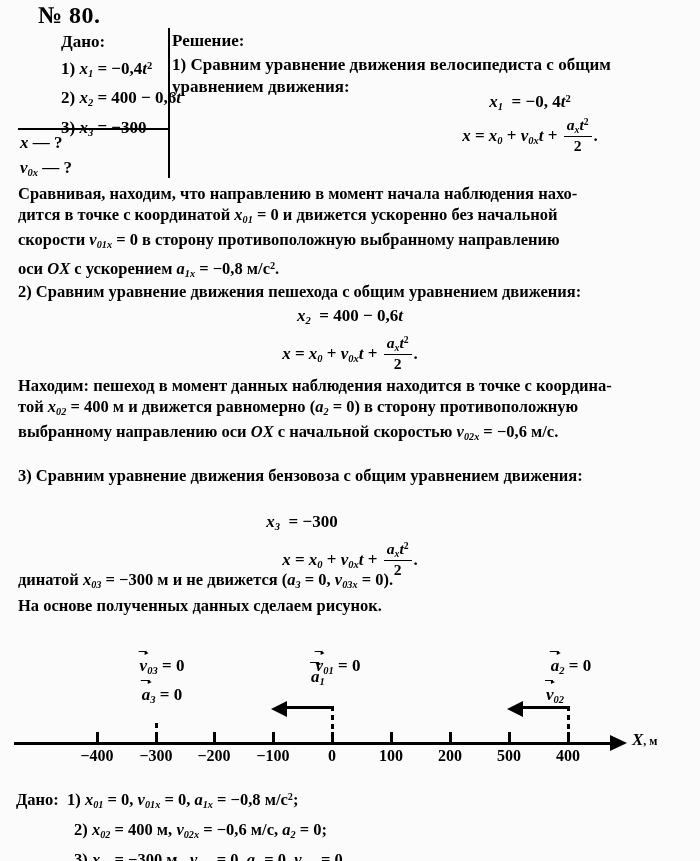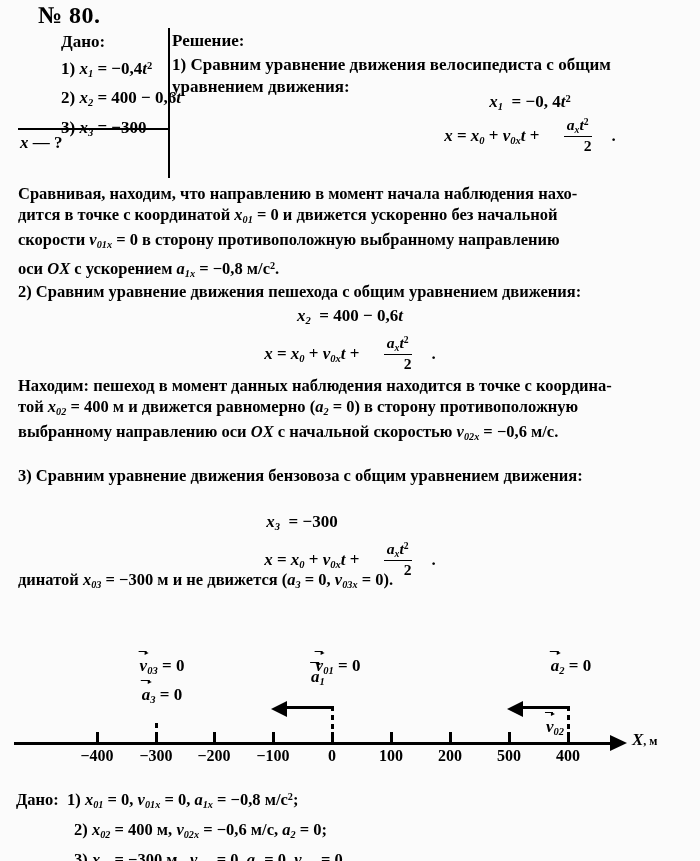--- a/index.html
+++ b/index.html
@@ -93,22 +93,22 @@
   .formula {
     position: absolute;
     font-size: 17px;
     font-weight: bold;
     white-space: nowrap;
     text-align: center;
   }
   .frac {
     display: inline-block;
     vertical-align: middle;
-    text-align: right;
-    margin: 0 20px;
+    text-align: center;
+    margin: 0 2px;
     position: relative;
     top: -1px;
   }
   .frac .num {
     display: block;
     font-size: 0.92em;
     line-height: 1.05;
     padding: 0 3px;
   }
   .frac .bar {
@@ -283,20 +283,24 @@
       <span class="it">x</span><sub>3</sub>
       <span>= −300</span>
     </div>
   </div>
 
   <div id="given-rule"></div>
 
   <div id="given-find">
     <div class="line">
       <span class="it">x</span>
+      <span>— ?</span>
+    </div>
+    <div class="line">
+      <span class="it">v</span><sub>0x</sub>
       <span>— ?</span>
     </div>
   </div>
 
   <div id="vertical-divider"></div>
 
   <div class="sol-line" id="solution-title">Решение:</div>
   <div class="sol-line" id="solution-step1a">1) Сравним уравнение движения велосипедиста с общим</div>
   <div class="sol-line" id="solution-step1b">уравнением движения:</div>
 
@@ -361,20 +365,21 @@
     <span>+ <span class="it">v</span><sub>0x</sub><span class="it">t</span> +</span>
     <span class="frac">
       <span class="num"><span class="it">a</span><sub>x</sub><span class="it">t</span><sup>2</sup></span>
       <span class="bar"></span>
       <span class="den">2</span>
     </span><span>.</span>
   </div>
 
   <div class="para" id="para-5">
     <div class="row">динатой <span class="it">x</span><sub class="up">03</sub> = −300 м и не движется (<span class="it">a</span><sub>3</sub> = 0, <span class="it">v</span><sub>03x</sub> = 0).</div>
+    <div class="row">На основе полученных данных сделаем рисунок.</div>
   </div>
 
   <div id="diagram">
 
     <div id="axis-line"></div>
     <div id="axis-arrowhead"></div>
     <div id="axis-label">
       <span class="it">X</span><span class="unit">,&nbsp;</span><span class="unit">м</span>
     </div>
 
@@ -422,21 +427,21 @@
       <span>= 0</span>
     </div>
     <div class="dlabel" style="left:318px; top:17px;">
       <span class="ovec">a</span><sub class="up">1</sub>
     </div>
 
     <div class="dlabel" style="left:571px; top:6px;">
       <span class="ovec">a</span><sub class="up">2</sub>
       <span>= 0</span>
     </div>
-    <div class="dlabel" style="left:555px; top:35px;margin-top:32px;">
+    <div class="dlabel" style="left:555px; top:35px;">
       <span class="ovec">v</span><sub class="up">02</sub>
     </div>
   </div>
 
   <div id="answer-block">
     <div class="row">
       <span>Дано:</span>
       &nbsp;1) <span class="it">x</span><sub class="up">01</sub> = 0, <span class="it">v</span><sub>01x</sub> = 0, <span class="it">a</span><sub>1x</sub> = −0,8 м/с<sup>2</sup>;
     </div>
     <div class="row indent">

